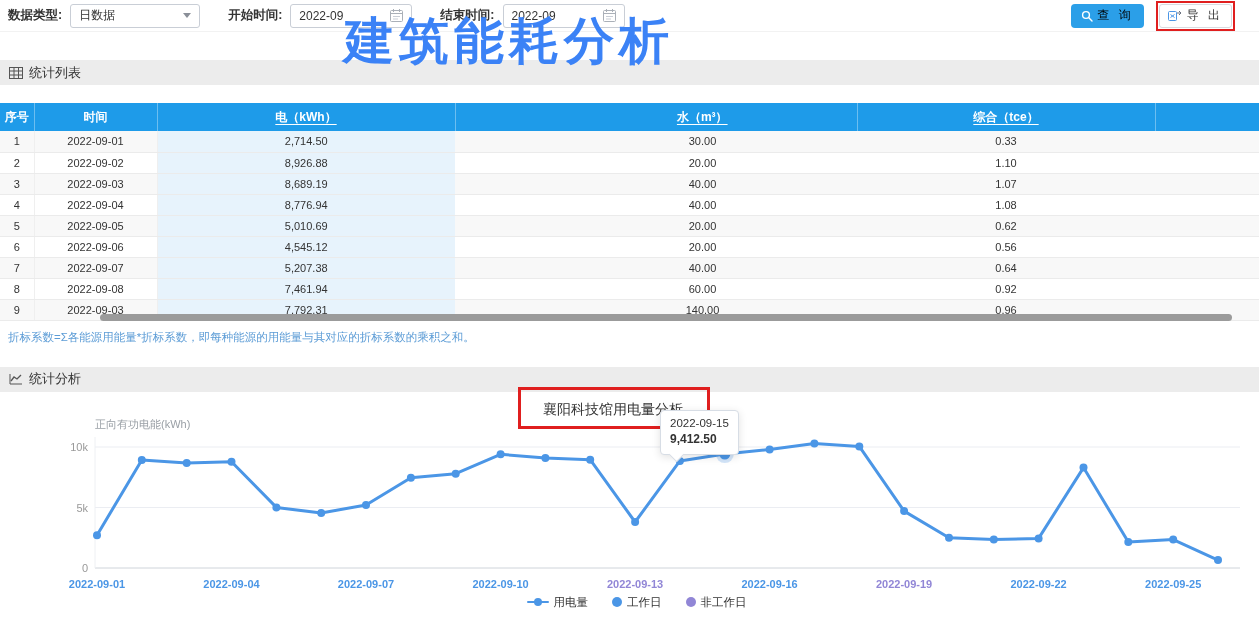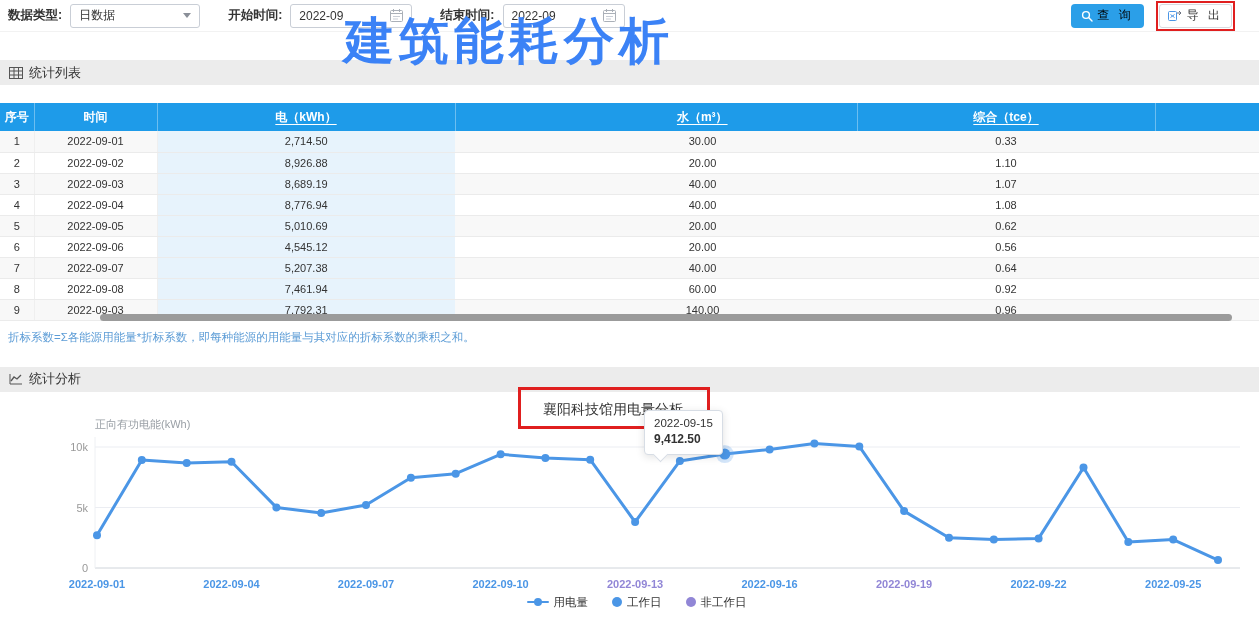--- a/index.html
+++ b/index.html
@@ -65,21 +65,21 @@
   
   .footnote { margin:9px 0 0 8px; font-size:11.5px; color:#5c9cd6; }
   
   .chart-wrap { position:relative; height:287px; overflow:visible; }
   .chart-title {
     position:absolute; top:9px; left:613px; transform:translateX(-50%);
     font-size:14px; color:#333; white-space:nowrap; z-index:3;
   }
   .title-annotation { position:absolute; left:518px; top:-5px; width:192px; height:42px; border:3px solid #e01f1f; z-index:4; }
   .chart-tooltip {
-    position:absolute; left:644px; top:18px; z-index:6; background:#fff;
+    position:absolute; left:660px; top:18px; z-index:6; background:#fff;
     border:1px solid #d7dde5; border-radius:4px; padding:4px 9px 5px 9px;
     font-size:11.5px; color:#333; box-shadow:0 2px 8px rgba(0,0,0,0.12); line-height:1.45;
   }
   .chart-tooltip .tt-val { font-weight:bold; font-size:12px; }
   .chart-tooltip::after {
     content:""; position:absolute; left:10px; bottom:-6px; width:10px; height:10px;
     background:#fff; border-right:1px solid #d7dde5; border-bottom:1px solid #d7dde5;
     transform:rotate(45deg); 
   }
   #chart-svg { position:absolute; left:0; top:0; }

